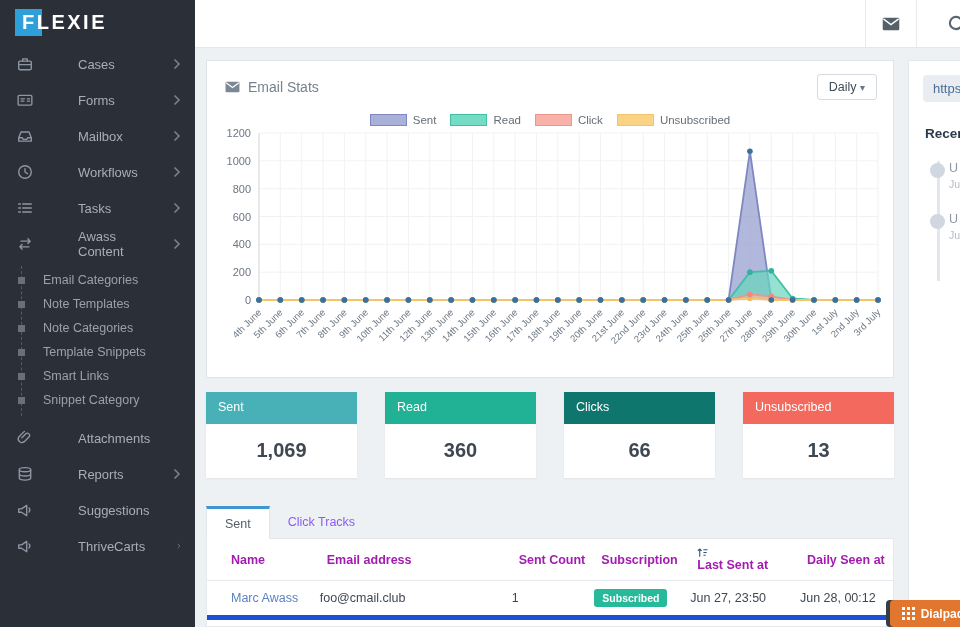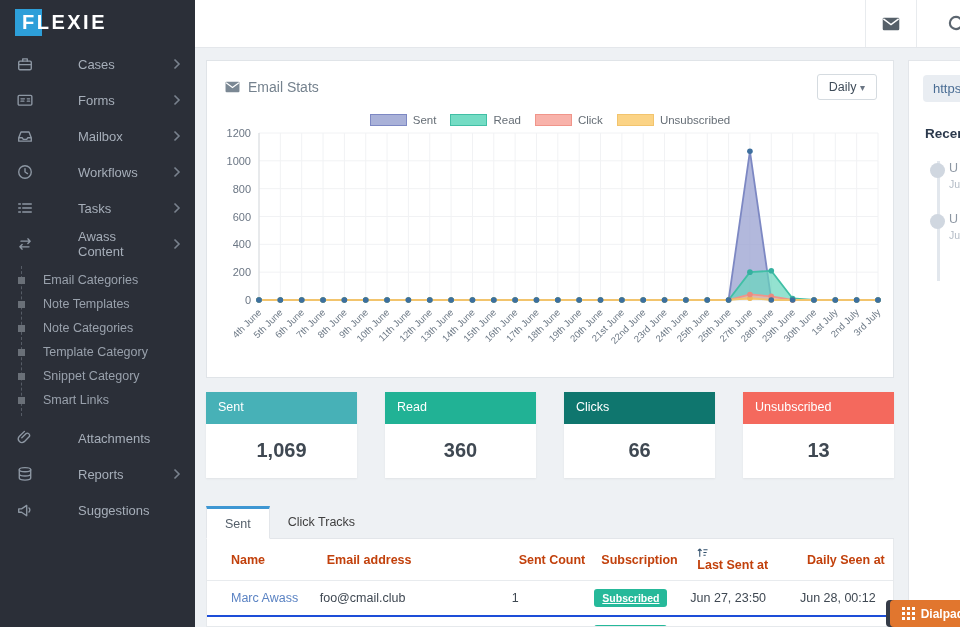--- a/index.html
+++ b/index.html
@@ -50,27 +50,27 @@
   .cards { position:absolute; left:206px; top:392px; width:688px; display:flex; gap:28px; }
   .card { flex:1; box-shadow:0 1px 2px rgba(0,0,0,.06); }
   .card-head { color:#fff; font-size:12.5px; padding:8px 12px; height:32px; }
   .card-body { background:#fff; text-align:center; font-size:20px; font-weight:bold; color:#3f4852; padding:15px 0 16px; }
 
   
   .table-area { position:absolute; left:206px; top:506px; width:688px; height:121px; }
   .tabs { display:flex; height:33px; border-bottom:1px solid #e3e6ea; }
   .tab { padding:0 18px; display:flex; align-items:center; font-size:12.5px; cursor:pointer; }
   .tab.active { background:#fff; border:1px solid #e3e6ea; border-bottom:1px solid #fff; border-top:3px solid #3e97d3; color:#55606b; margin-bottom:-1px; }
-  .tab.inactive { color:#404040;justify-content:flex-end; }
+  .tab.inactive { color:#8b5cf6;justify-content:flex-end; }
   .table-body { background:#fff; border:1px solid #e6e9ec; border-top:none; height:88px; overflow:hidden; }
   table { width:100%; border-collapse:collapse; font-size:12.5px; }
-  th { text-align:left; color:#c2410c; font-weight:bold; padding:8px 6px 8px 10px; border-bottom:1px solid #e8ebee; white-space:nowrap; }
-  td { padding:8px 6px 8px 3px; border-bottom:2px solid #1d4ed8; white-space:nowrap; }
+  th { text-align:left; color:#a21caf; font-weight:bold; padding:8px 6px 8px 10px; border-bottom:1px solid #e8ebee; white-space:nowrap; }
+  td { padding:8px 6px 8px 3px; border-bottom:5px solid #1d4ed8; white-space:nowrap; }
   th:first-child, td:first-child { padding-left:24px; }
-  .badge { display:inline-block; background:#26b99a; color:#fff; font-size:10.5px; font-weight:bold; padding:3px 8px; border-radius:3px;text-decoration:underline; }
+  .badge { display:inline-block; background:#26b99a; color:#fff; font-size:10.5px; font-weight:bold; padding:3px 8px; border-radius:3px; }
   .sort-ico { vertical-align:-2px; margin-right:3px; color:#33516d; }
 
   
   .right-panel { position:absolute; left:908px; top:60px; width:60px; height:567px; background:#fff; border:1px solid #e3e6ea; z-index:4; }
   .url-chip { margin:14px 0 0 14px; display:inline-block; background:#e9edf2; border-radius:4px; padding:6px 10px; font-size:13px; color:#4a6d94; white-space:nowrap; cursor:pointer; }
   .recent-title { margin:24px 0 0 16px; font-size:13.5px; font-weight:bold; color:#2c3a4d; white-space:nowrap; }
   .timeline { position:relative; margin-top:10px; }
   .timeline:before { content:""; position:absolute; left:28px; top:10px; height:120px; border-left:3px solid #e2e7ed; }
   .tl-item { position:relative; padding:10px 0 12px 40px; }
   .tl-dot { position:absolute; left:21px; top:12px; width:15px; height:15px; border-radius:50%; background:#d0d7e0; }
@@ -157,30 +157,30 @@
         <div class="sub-item">
           <span class="bullet"></span>
           <span>Note Templates</span>
         </div>
         <div class="sub-item">
           <span class="bullet"></span>
           <span>Note Categories</span>
         </div>
         <div class="sub-item">
           <span class="bullet"></span>
-          <span>Template Category</span>
+          <span>Template Snippets</span>
+        </div>
+        <div class="sub-item">
+          <span class="bullet"></span>
+          <span>Smart Links</span>
         </div>
         <div class="sub-item">
           <span class="bullet"></span>
           <span>Snippet Category</span>
         </div>
-        <div class="sub-item">
-          <span class="bullet"></span>
-          <span>Smart Links</span>
-        </div>
       </div>
       <div class="nav-item">
         <svg class="ico" viewBox="0 0 14 14" width="16" height="16" stroke="currentColor" stroke-width="1.2" fill="none" stroke-linecap="round" stroke-linejoin="round">
           <path d="M4.2 6.8l3.6-3.6a2 2 0 0 1 2.8 2.8L6.4 10.2a3.2 3.2 0 0 1-4.5-4.5L6.5 1.2"></path>
         </svg>
         <span class="lbl">Attachments</span>
         <svg class="chev" viewBox="0 0 8 12" width="7" height="11" stroke="currentColor" stroke-width="1.6" fill="none">
           <path d="M1.5 1.5L6 6l-4.5 4.5"></path>
         </svg>
       </div>
@@ -193,20 +193,30 @@
         <svg class="chev" viewBox="0 0 8 12" width="7" height="11" stroke="currentColor" stroke-width="1.6" fill="none">
           <path d="M1.5 1.5L6 6l-4.5 4.5"></path>
         </svg>
       </div>
       <div class="nav-item">
         <svg class="ico" viewBox="0 0 14 14" width="16" height="16" stroke="currentColor" stroke-width="1.2" fill="none" stroke-linecap="round" stroke-linejoin="round">
           <path d="M1.5 6v3h2.5l4.5 3V3L4 6H1.5z"></path>
           <path d="M10.5 5.3c1 .9 1 2.5 0 3.4"></path>
         </svg>
         <span class="lbl">Suggestions</span>
+        <svg class="chev" viewBox="0 0 8 12" width="7" height="11" stroke="currentColor" stroke-width="1.6" fill="none">
+          <path d="M1.5 1.5L6 6l-4.5 4.5"></path>
+        </svg>
+      </div>
+      <div class="nav-item">
+        <svg class="ico" viewBox="0 0 14 14" width="16" height="16" stroke="currentColor" stroke-width="1.2" fill="none" stroke-linecap="round" stroke-linejoin="round">
+          <path d="M1.5 6v3h2.5l4.5 3V3L4 6H1.5z"></path>
+          <path d="M10.5 5.3c1 .9 1 2.5 0 3.4"></path>
+        </svg>
+        <span class="lbl">ThriveCarts</span>
         <svg class="chev" viewBox="0 0 8 12" width="7" height="11" stroke="currentColor" stroke-width="1.6" fill="none">
           <path d="M1.5 1.5L6 6l-4.5 4.5"></path>
         </svg>
       </div>
       <div class="nav-item"></div>
     </nav>
 </div>
 
 <div class="topbar">
   <div class="topbar-right">

